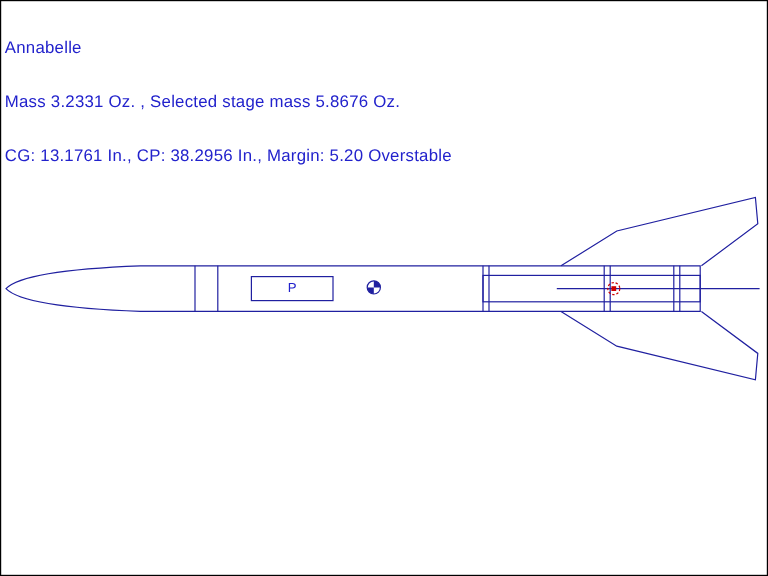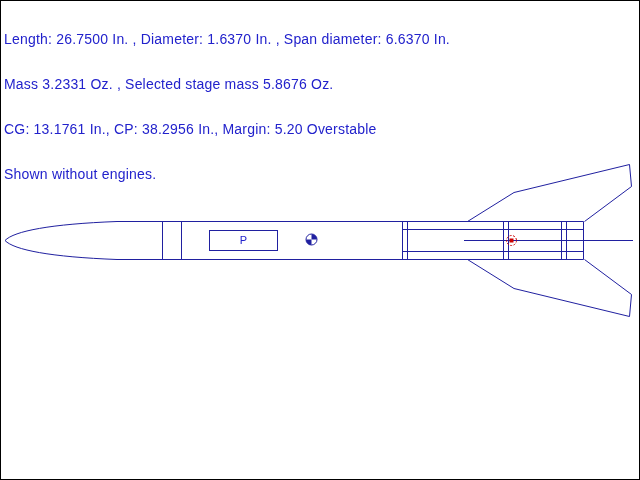--- a/index.html
+++ b/index.html
@@ -29,24 +29,23 @@
     font-family:"Liberation Sans", sans-serif;
     font-size:11px; text-anchor:middle;
   }
 </style>
 </head>
 <body>
 
 <div class="canvas">
 
   <div class="info">
-    <div>Length: 26.7500 In. , Diameter: 1.6370 In. , Span diameter: 6.6370 In.</div>
+    <div>Annabelle</div>
     <div>Mass 3.2331 Oz. , Selected stage mass 5.8676 Oz.</div>
     <div>CG: 13.1761 In., CP: 38.2956 In., Margin: 5.20 Overstable</div>
-    <div>Shown without engines.</div>
   </div>
 
   <svg class="drawing" width="640" height="480" viewBox="0 0 640 480">
 
     <path class="ln" d="M 582.5,220.5 L 116,220.5 C 50,223 13,230 4,239.5 C 13,249 50,256 116,258.5 L 582.5,258.5 Z"></path>
 
     <path class="ln" d="M 161.5,220.5 V 258.5"></path>
     <path class="ln" d="M 180.5,220.5 V 258.5"></path>
 
     <rect class="ln" x="208.5" y="229.5" width="68" height="20"></rect>

